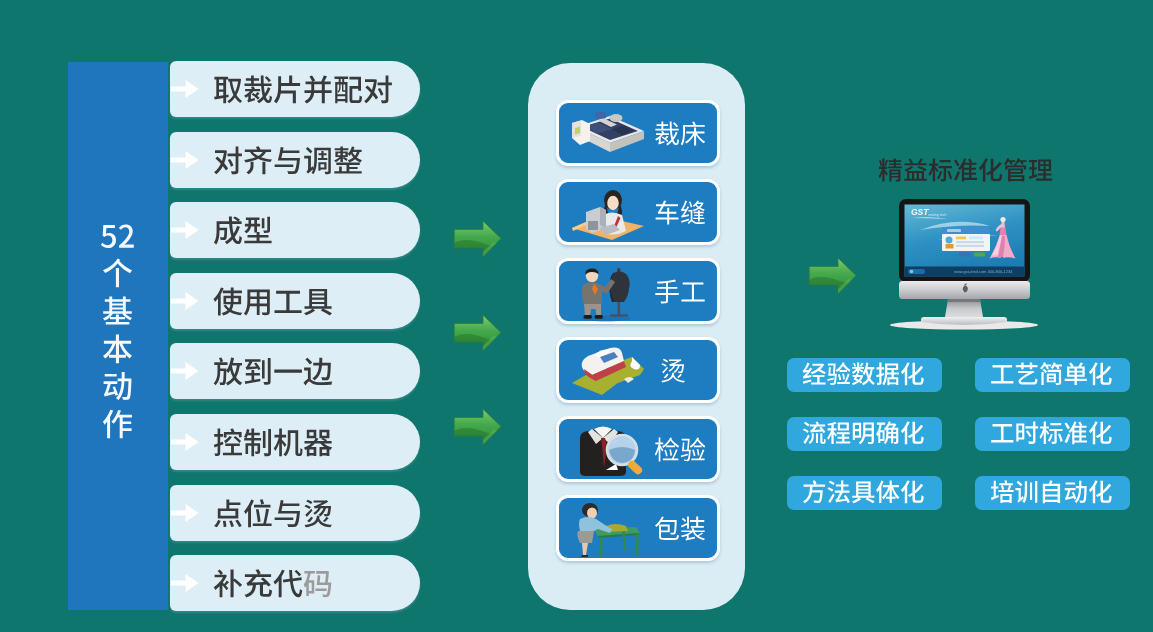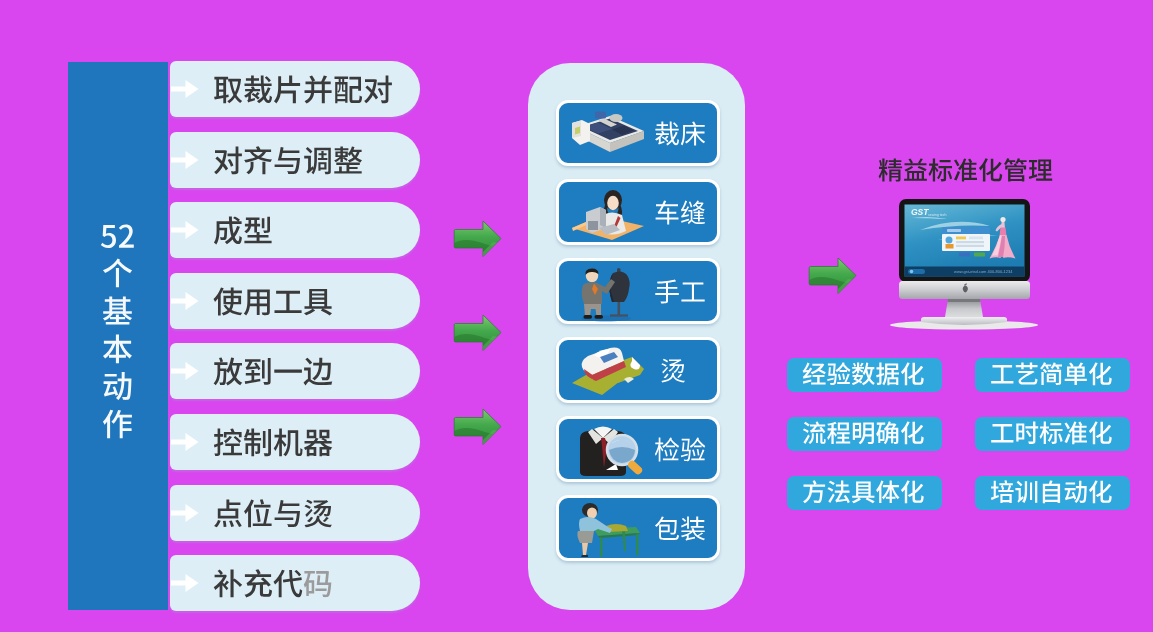--- a/index.html
+++ b/index.html
@@ -1,15 +1,15 @@
 <!DOCTYPE html>
 <html><head><meta charset="utf-8">
 <style>
 html,body{margin:0;padding:0;background:#fff;font-family:"Liberation Sans",sans-serif;}
-#stage{position:relative;width:1153px;height:632px;background:#d946ef;overflow:hidden;}
+#stage{position:relative;width:1153px;height:632px;background:#0f766e;overflow:hidden;}
 .abs{position:absolute;}
 .lpill{position:absolute;left:170px;width:250px;height:56px;background:#ddeef6;border-radius:6px 28px 28px 6px;box-shadow:0 2px 2px rgba(150,180,205,.25);}
 .mpill{position:absolute;left:555.5px;width:158px;height:60px;background:#1e7dc0;border:3px solid #fff;border-radius:12px;box-shadow:0 2px 3px rgba(110,150,180,.4);}
 .rpill{position:absolute;width:155px;height:34px;background:#30a8dd;border-radius:7px;display:flex;align-items:center;justify-content:center;}
 .garrow{position:absolute;width:50px;height:40px;}
 </style></head><body>
 <div id="stage">
 
 <div class="abs" style="left:68px;top:62px;width:100px;height:548px;background:#2076bc;"></div>
 <div class="abs" style="left:68px;top:220.6px;width:100px;text-align:center;line-height:0;"><svg width="37" height="33" viewBox="0 -26.7 37 33">

